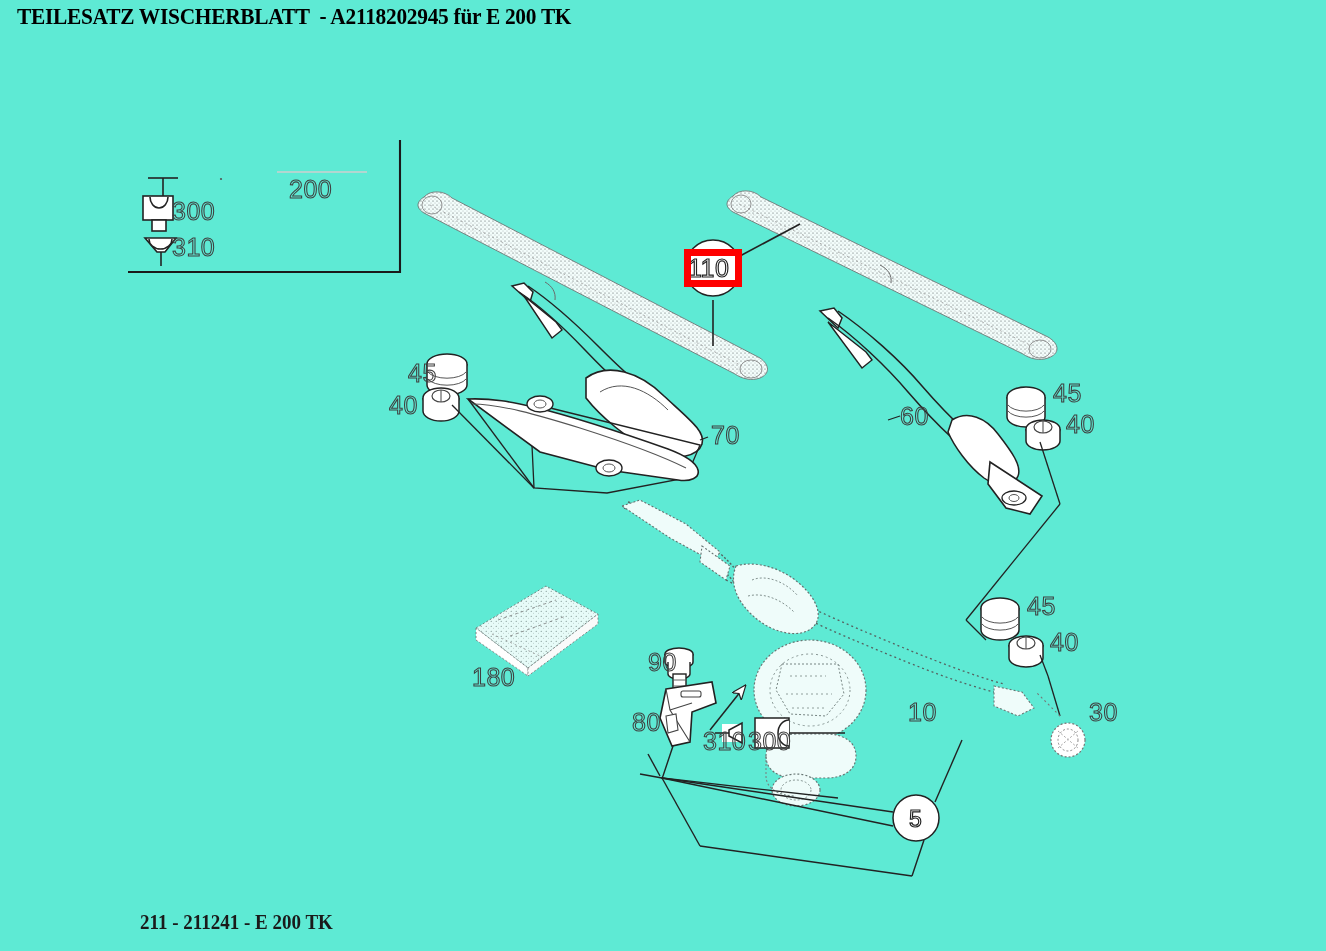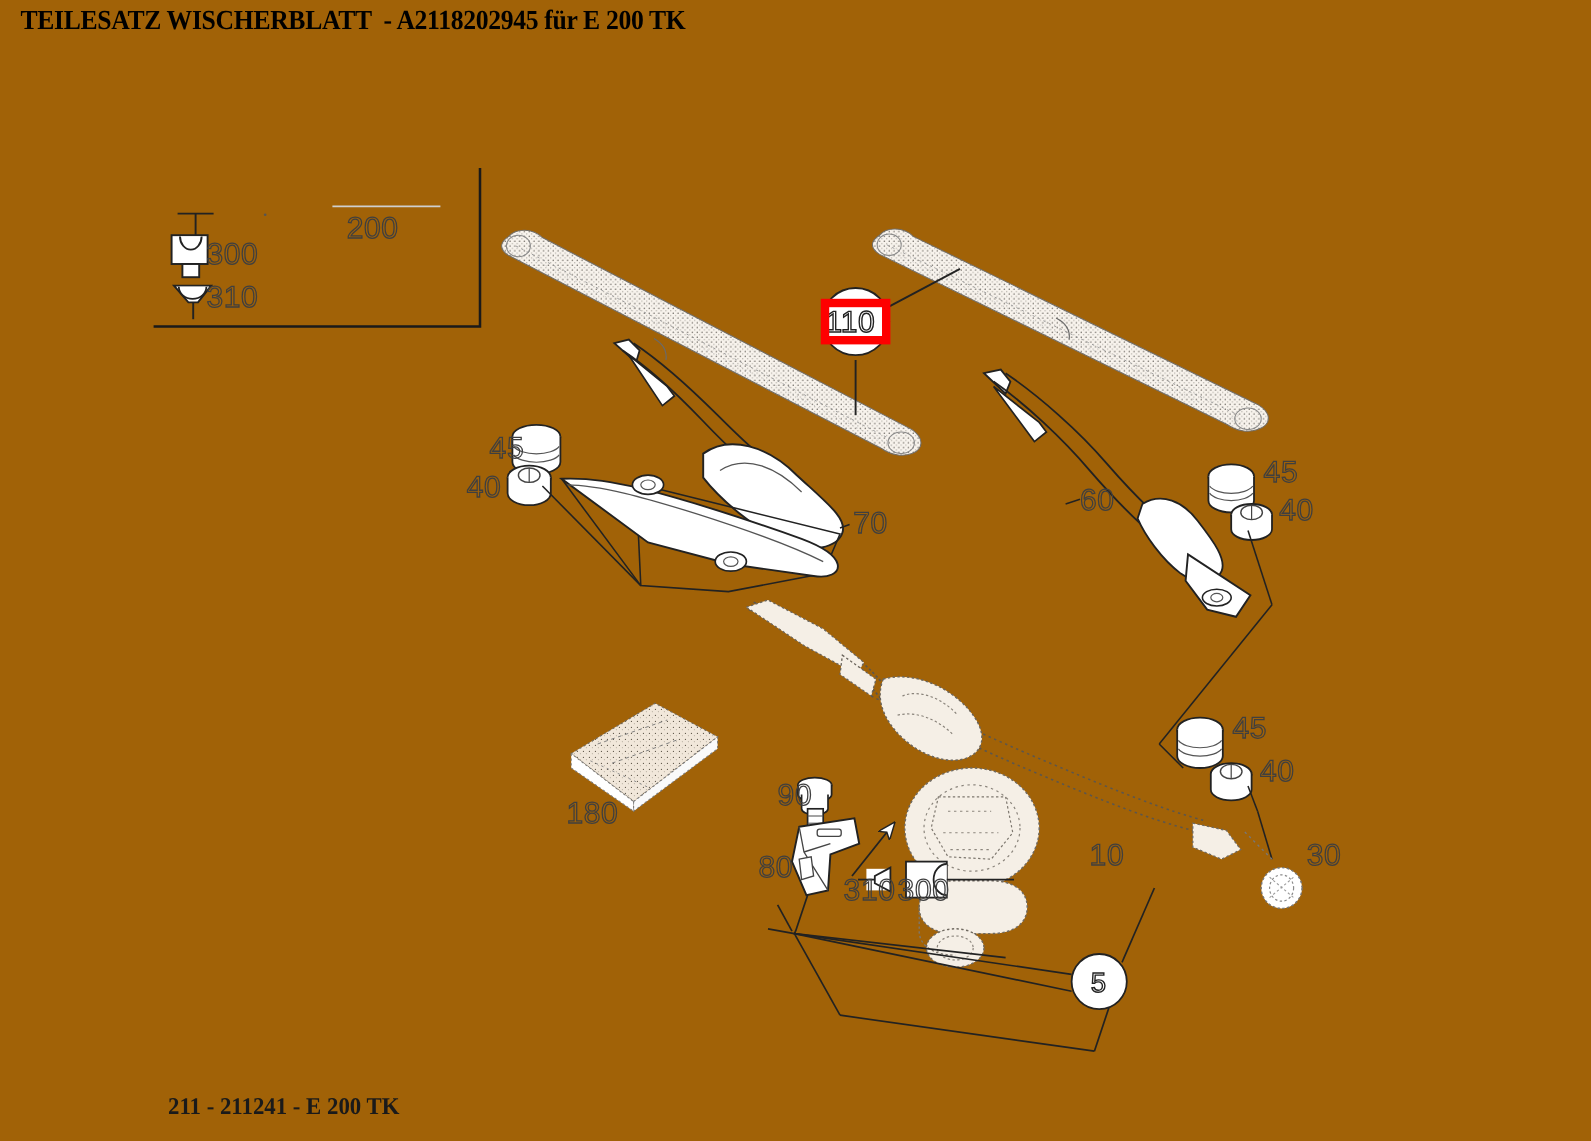--- a/index.html
+++ b/index.html
@@ -12,21 +12,21 @@
     height: 951px;
     position: relative;
     font-family: "Liberation Serif", serif;
     overflow: hidden;
   }
   #page {
     position: absolute;
     left: 0; top: 0;
     width: 1326px;
     height: 951px;
-    background: #a16207;
+    background: #5eead4;
   }
   .title {
     position: absolute;
     left: 17px;
     top: 4px;
     font-family: "Liberation Serif", serif;
     font-size: 23px;
     font-weight: bold;
     color: #000;
     letter-spacing: -0.3px;

